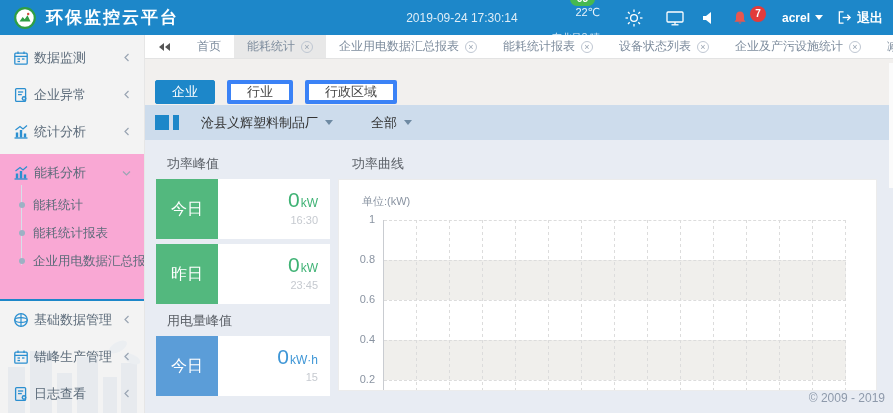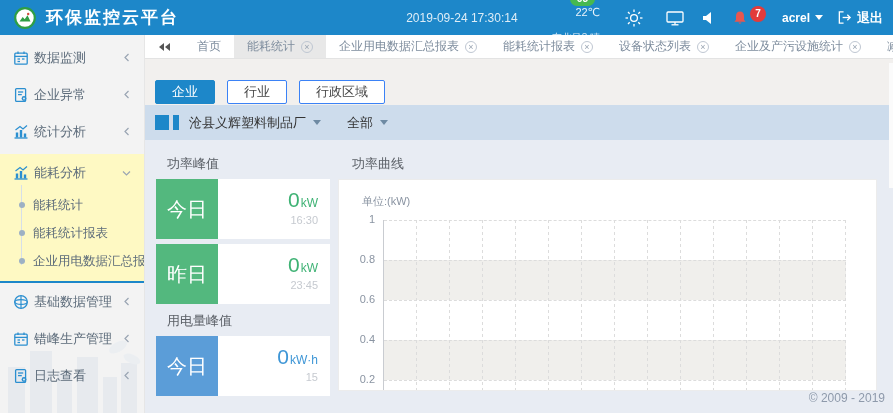--- a/index.html
+++ b/index.html
@@ -29,55 +29,55 @@
   .h-logout svg{margin-right:5px;}
   
   .body-row{display:flex;height:378px;}
   
   .sidebar{width:145px;flex:none;background:#f3f3f3;position:relative;border-right:1px solid #e6e6e6;box-sizing:border-box;overflow:hidden;}
   .side-item{height:37px;display:flex;align-items:center;padding:0 13px;cursor:pointer;position:relative;z-index:2;}
   .side-item:first-child{margin-top:4px;}
   .side-icon{width:16px;height:16px;margin-right:5px;flex:none;display:flex;}
   .side-label{font-size:13px;color:#5c6b7a;white-space:nowrap;}
   .chev{margin-left:auto;display:flex;}
-  .menu-group{background:#fef9c3;border-bottom:2px solid #1d87c9;padding-bottom:6px;position:relative;z-index:2;}
+  .menu-group{background:#f9a8d4;border-bottom:2px solid #1d87c9;padding-bottom:24px;position:relative;z-index:2;}
   .sub-list{position:relative;}
   .sub-line{position:absolute;left:21px;top:-6px;bottom:10px;width:1px;background:#d6dfe9;}
   .sub-item{height:28px;display:flex;align-items:center;padding-left:19px;cursor:pointer;position:relative;}
   .bullet{width:6px;height:6px;border-radius:50%;background:#9db1c4;margin-right:8px;flex:none;position:relative;z-index:1;}
   .sub-label{font-size:12.5px;color:#5c6b7a;white-space:nowrap;}
   .watermark{position:absolute;bottom:0;left:0;z-index:1;opacity:.5;}
   
   .main{flex:1;display:flex;flex-direction:column;position:relative;min-width:0;}
   .tabbar{height:24px;background:#fff;border-bottom:1px solid #e3e3e3;display:flex;align-items:stretch;box-sizing:border-box;}
   .tab-scroll{display:flex;align-items:center;padding:0 13px;cursor:pointer;}
   .tab{display:flex;align-items:center;padding:0 13px;font-size:12px;color:#7d8c9d;white-space:nowrap;cursor:pointer;}
   .tab.active{background:#e8e8e8;}
   .tab-close{width:12px;height:12px;border:1px solid #bfc7d2;border-radius:50%;color:#9aa5b3;font-size:9px;line-height:10px;
     text-align:center;margin-left:6px;box-sizing:border-box;cursor:pointer;}
   .tab-spacer{flex:1;}
   .scroll-strip{position:absolute;right:0;top:28px;width:4px;height:125px;background:#fbfbfb;z-index:5;}
   
   .toolbar{height:46px;background:#f2f0ee;padding:21px 0 0 10px;box-sizing:border-box;display:flex;}
   .btn{height:24px;padding:0 16px;font-size:13px;border-radius:2px;margin-right:12px;display:flex;align-items:center;cursor:pointer;box-sizing:border-box;}
   .btn.primary{background:#1d87c9;color:#fff;border:1px solid #1d87c9;}
-  .btn.ghost{background:#fff;color:#444;border:1px solid #3b82f6;}
-  
-  .filterbar{height:35px;background:#cddcec;display:flex;align-items:center;padding-left:10px;box-sizing:border-box;}
+  .btn.ghost{background:#fff;color:#444;border:4px solid #3b82f6;}
+  
+  .filterbar{height:35px;background:#cddcec;display:flex;align-items:center;padding-left:10px;box-sizing:border-box;gap:12px;}
   .marker{display:flex;align-items:center;margin-right:10px;}
   .marker .m1{width:14px;height:15px;background:#1d87c9;}
   .marker .m2{width:6px;height:15px;background:#1d87c9;margin-left:4px;}
   .select{display:flex;align-items:center;font-size:13px;color:#333;cursor:pointer;margin-right:26px;white-space:nowrap;}
   .caret-down-b{width:0;height:0;border-left:4px solid transparent;border-right:4px solid transparent;border-top:5px solid #6e8aa3;margin-left:7px;}
   
   .content{flex:1;position:relative;background:#e8ecf3;}
   .col-cards{position:absolute;left:11px;top:0;width:174px;}
   .section-label{font-size:13px;color:#5a5f66;margin:15px 0 6px 11px;height:18px;line-height:18px;white-space:nowrap;}
   .card{display:flex;height:60px;margin-left:0;margin-bottom:5px;background:#fff;}
-  .card-tag{width:62px;flex:none;display:flex;align-items:center;justify-content:center;color:#fff;font-size:20px;}
+  .card-tag{width:62px;flex:none;display:flex;align-items:center;justify-content:center;color:#fff;font-size:16px;}
   .card-tag.green{background:#53b87e;}
   .card-tag.blue{background:#5b9dd8;}
   .card-body{flex:1;text-align:right;padding:9px 12px 8px 0;}
   .card-num{font-size:21px;}
   .card-unit{font-size:12px;margin-left:1px;}
   .val-green{color:#3eb274;}
   .val-blue{color:#3e96d6;}
   .card-time{font-size:11px;color:#c6cad0;margin-top:2px;}
   .col-chart{position:absolute;left:193px;top:0;width:539px;}
   .chart-panel{position:relative;width:539px;height:212px;margin-top:6px;background:#fff;border:1px solid #ececec;box-sizing:border-box;overflow:hidden;}

